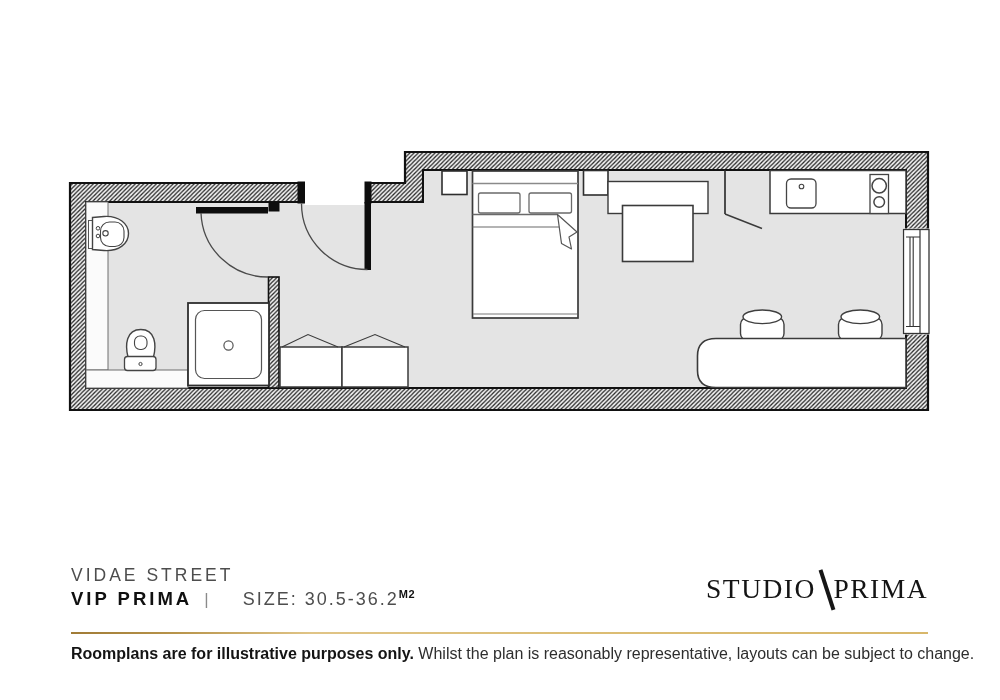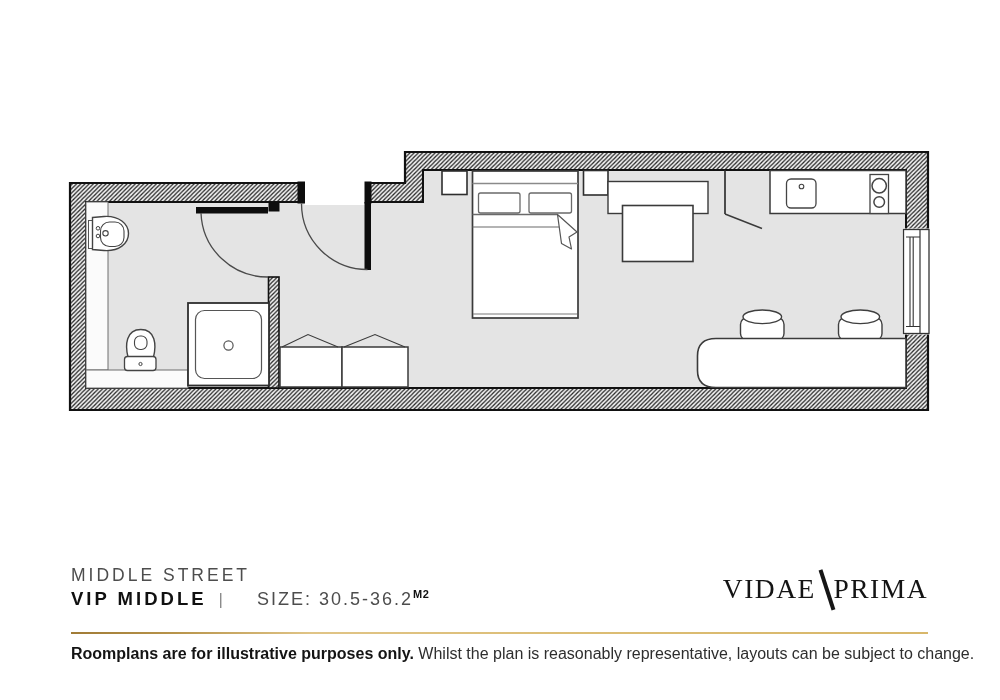--- a/index.html
+++ b/index.html
@@ -137,30 +137,30 @@
       <rect x="740.5" y="317.5" width="43.5" height="23" rx="7" fill="#fff" stroke="#3f3f3f" stroke-width="1.4"></rect>
       <ellipse cx="762.3" cy="316.8" rx="19.3" ry="6.8" fill="#fff" stroke="#3f3f3f" stroke-width="1.4"></ellipse>
     </g>
     <g>
       <rect x="838.5" y="317.5" width="43.5" height="23" rx="7" fill="#fff" stroke="#3f3f3f" stroke-width="1.4"></rect>
       <ellipse cx="860.3" cy="316.8" rx="19.3" ry="6.8" fill="#fff" stroke="#3f3f3f" stroke-width="1.4"></ellipse>
     </g>
     <path d="M906,338.5 H716 Q697.5,338.5 697.5,356 L697.5,370.5 Q697.5,387.5 716,387.5 H906 Z" fill="#fff" stroke="#3a3a3a" stroke-width="1.6"></path>
   </svg>
 
-  <div class="dev-name">MIDDLE STREET</div>
+  <div class="dev-name">VIDAE STREET</div>
 
   <div class="unit-row">
-    <span class="unit-name">VIP MIDDLE</span>
+    <span class="unit-name">VIP PRIMA</span>
     <span class="sep">|</span>
     <span class="size"><span>SIZE: 30.5-36.2</span><span class="size-unit">M2</span></span>
   </div>
 
   <div class="logo">
-    <span class="logo-text">VIDAE</span>
+    <span class="logo-text">STUDIO</span>
     <span class="logo-slash"></span>
     <span class="logo-text">PRIMA</span>
   </div>
 
   <div class="gold-line"></div>
 
   <div class="disclaimer">
     <b>Roomplans are for illustrative purposes only.</b><span> Whilst the plan is reasonably representative, layouts can be subject to change.</span>
   </div>
 

